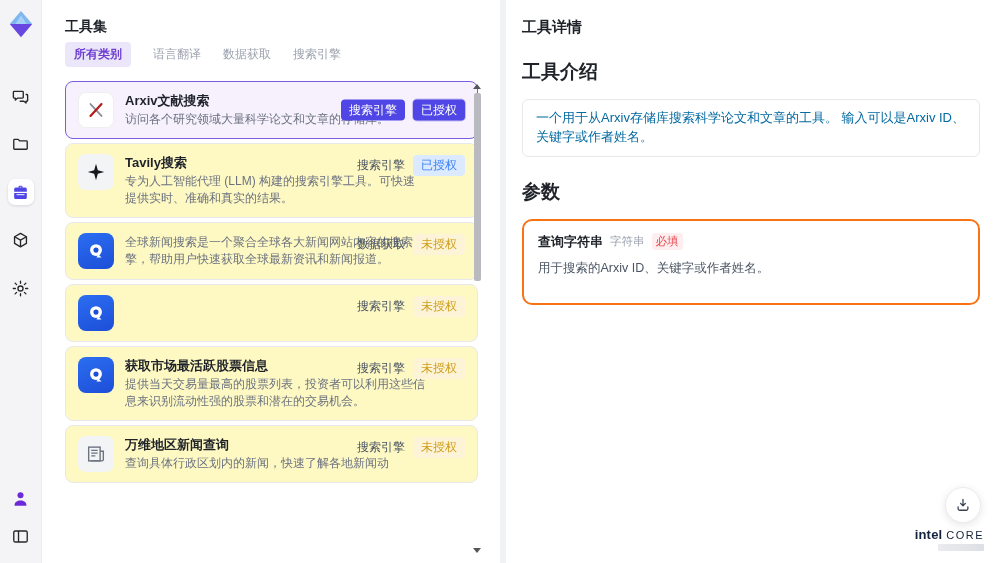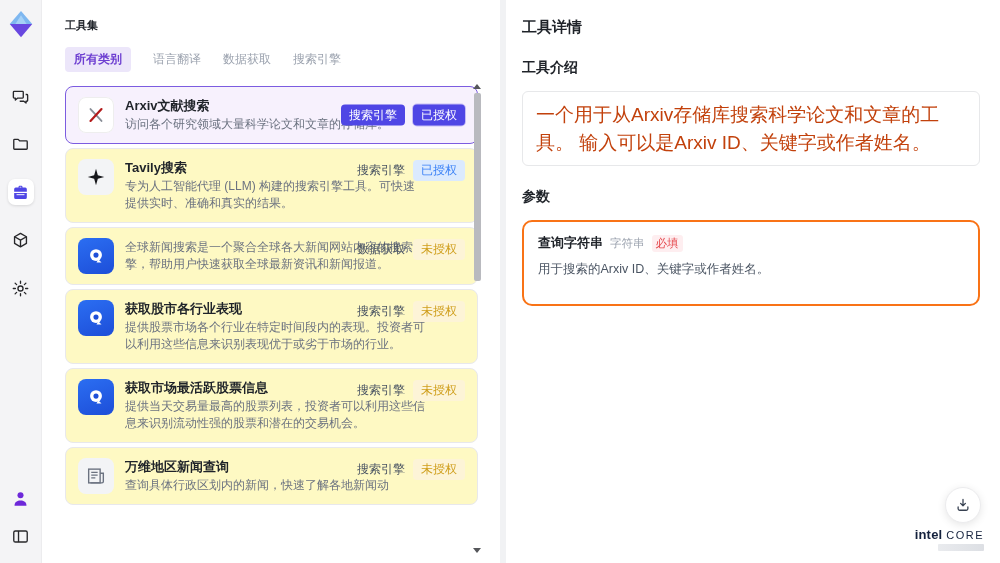--- a/index.html
+++ b/index.html
@@ -11,21 +11,21 @@
   .rail .logo { width:30px; height:30px; margin-top:9px; }
   .rail nav { margin-top:44px; display:flex; flex-direction:column; align-items:center; gap:22px; }
   .rail-icon { width:26px; height:26px; display:flex; align-items:center; justify-content:center; border-radius:7px; cursor:pointer; }
   .rail-icon svg { width:19px; height:19px; }
   .rail-icon.active { background:#ffffff; box-shadow:0 1px 3px rgba(0,0,0,.12); }
   .rail .spacer { flex:1; }
   .rail .bottom { display:flex; flex-direction:column; align-items:center; gap:12px; margin-bottom:14px; }
 
   
   .list-panel { position:absolute; left:42px; top:0; width:458px; height:563px; background:#fff; padding:18px 22px 0 23px; overflow:hidden; }
-  .list-title { font-size:11px; font-weight:bold; margin-bottom:14px; }
+  .list-title { font-size:14px; font-weight:bold; margin-bottom:6px; }
   .tabs { display:flex; align-items:center; gap:22px; margin-bottom:14px; font-size:12px; }
   .tab { color:#9ca3af; cursor:pointer; padding:4px 0; }
   .tab.active { background:#ece6fa; color:#6d3fd1; padding:4px 9px; border-radius:4px; font-weight:bold; }
   .cards { display:flex; flex-direction:column; gap:4px; }
   .card { position:relative; border:1px solid #e8e8ec; border-radius:8px; background:#fef9c3; padding:10px 12px; display:flex; gap:11px; cursor:pointer; }
   .card.selected { background:#f7f1fd; border:1.5px solid #7c5ce0; }
   .tool-icon { flex:0 0 36px; width:36px; height:36px; border-radius:8px; display:flex; align-items:center; justify-content:center; background:#f3f4f6; font-size:16px; }
   .tool-icon.white { background:#fff; box-shadow:0 0 0 1px #eee inset; }
   .tool-icon.blue { background:linear-gradient(160deg,#2b6ef2,#1d4ed8); }
   .tool-icon svg { width:22px; height:22px; }
@@ -46,22 +46,22 @@
   .sb-arrow.up { border-bottom:5px solid #55565a; }
   .sb-arrow.down { border-top:5px solid #55565a; margin-top:auto; }
   .sb-thumb { width:7px; height:188px; background:#b9babf; margin-top:4px; border-radius:2px; cursor:grab; }
 
   
   .divider { position:absolute; left:500px; top:0; width:6px; height:563px; background:#f1f2f4; }
 
   
   .detail-panel { position:absolute; left:506px; top:0; right:0; height:407px; background:#fff; padding:18px 20px 0 16px; }
   .detail-title { font-size:15px; font-weight:bold; margin-bottom:22px; }
-  .section-h { font-size:14px; font-weight:bold; margin-bottom:14px; }
-  .intro-box { border:1px solid #e7e8ea; border-radius:6px; padding:9px 13px; font-size:19px; color:#c2410c; line-height:1.45; margin-bottom:22px; }
+  .section-h { font-size:19px; font-weight:bold; margin-bottom:14px; }
+  .intro-box { border:1px solid #e7e8ea; border-radius:6px; padding:9px 13px; font-size:13px; color:#0369a1; line-height:1.45; margin-bottom:22px; }
   .param-box { border:2px solid #f97316; border-radius:10px; padding:12px 14px 26px; }
   .param-head { display:flex; align-items:center; gap:7px; margin-bottom:9px; }
   .param-name { font-size:13px; font-weight:bold; }
   .param-type { font-size:11.5px; color:#9ca3af; }
   .param-req { font-size:11.5px; color:#e5484d; background:#feeef0; padding:1px 4px; border-radius:3px; }
   .param-desc { font-size:12.5px; color:#4b5563; }
 
   
   .fab { position:absolute; right:19px; bottom:40px; width:36px; height:36px; border-radius:50%; background:#fff; border:1px solid #ececee; box-shadow:0 2px 8px rgba(0,0,0,.10); display:flex; align-items:center; justify-content:center; cursor:pointer; }
   .fab svg { width:18px; height:18px; }
@@ -193,24 +193,20 @@
     </div>
 
     <div class="card">
       <div class="tool-icon blue">
         <svg viewBox="0 0 24 24">
             <circle cx="12" cy="11" r="6.5" fill="#fff"></circle>
             <circle cx="12" cy="11" r="2.8" fill="#1d4ed8"></circle>
             <path d="M14.5 15.5 18 19h-5.5z" fill="#fff"></path>
           </svg>
       </div>
-      <div class="tool-text">
-        <div class="tool-name">获取股市各行业表现</div>
-        <div class="tool-desc">提供股票市场各个行业在特定时间段内的表现。投资者可以利用这些信息来识别表现优于或劣于市场的行业。</div>
-      </div>
       <div class="tool-badges">
         <span class="cat-text">搜索引擎</span>
         <span class="badge unauth">未授权</span>
       </div>
     </div>
 
     <div class="card">
       <div class="tool-icon blue">
         <svg viewBox="0 0 24 24">
             <circle cx="12" cy="11" r="6.5" fill="#fff"></circle>

